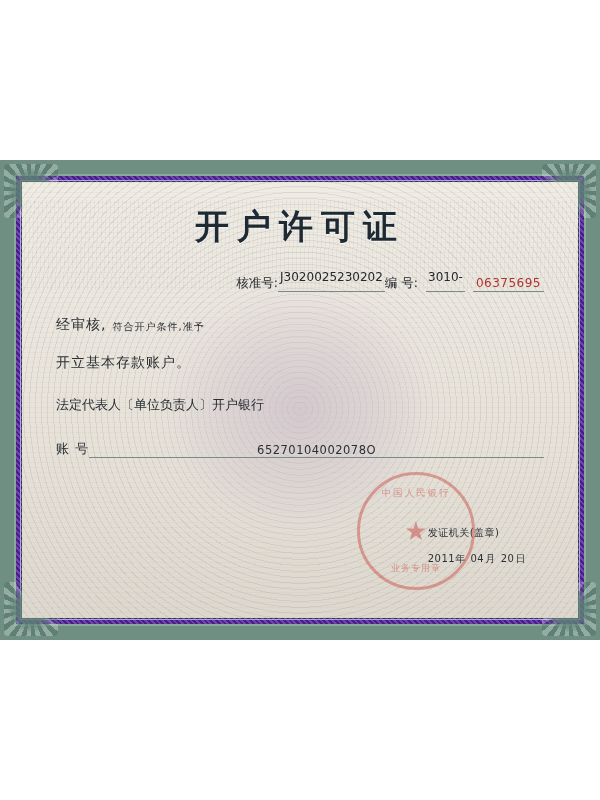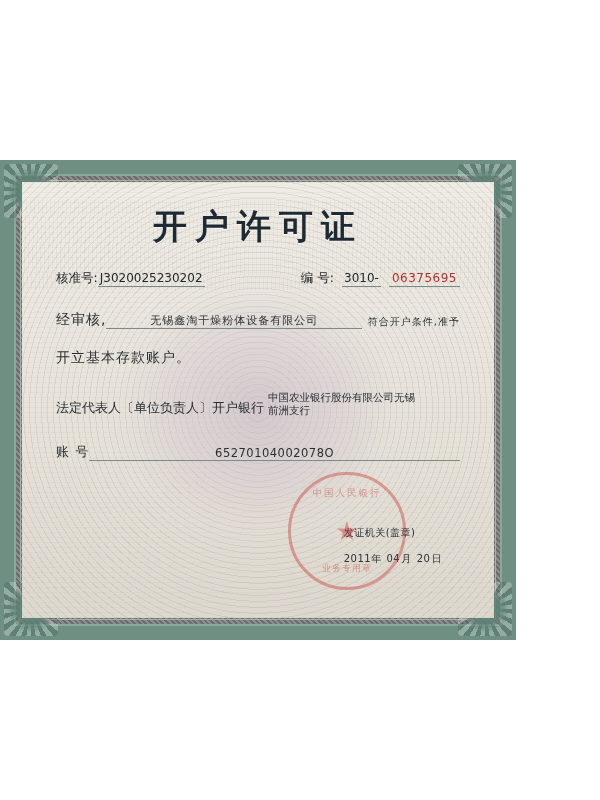--- a/index.html
+++ b/index.html
@@ -19,23 +19,23 @@
     width: 600px;
     height: 800px;
     background: #ffffff;
   }
 
   
   .certificate {
     position: absolute;
     left: 0;
     top: 160px;
-    width: 516px;
+    width: 600px;
     height: 480px;
-    background: #737373;
+    background: #4c1d95;
     overflow: hidden;
     text-decoration: underline;
   }
 
   
   .border-frame {
     position: absolute;
     left: 0;
     top: 0;
     right: 0;
@@ -151,39 +151,39 @@
   }
 
   .value {
     font-size: 11px;
     color: #2b3136;
     padding: 0 4px;
   }
 
   .approval-row {
     display: flex;
-    justify-content: space-between;
+    justify-content: flex-end;
     align-items: flex-end;
     margin-top: 20px;
     font-size: 12px;
   }
   .approval-left { display: flex; align-items: flex-end; }
   .approval-right { display: flex; align-items: flex-end; gap: 8px; }
   .num-red {
     color: #b2322e;
     font-size: 12px;
     letter-spacing: 0.5px;
     border-bottom: 1px solid #7b8a84;
     padding: 0 3px 1px 3px;
   }
   .num-black {
     color: #23282c;
     font-size: 12px;
     border-bottom: 1px solid #7b8a84;
-    padding: 0 2px 1px 2px;
+    padding: 0 2px 7px 2px;
   }
 
   .underline {
     border-bottom: 1px solid #7b8a84;
     flex: 1;
     min-height: 15px;
     display: flex;
     align-items: flex-end;
     justify-content: center;
   }
@@ -247,21 +247,21 @@
   .issue-line2 { margin-top: 12px; letter-spacing: 0.5px; }
   .issue-line2 .blank {
     display: inline-block;
     min-width: 16px;
     text-align: center;
   }
 
   
   .seal {
     position: absolute;
-    right: 88px;
+    right: 103px;
     bottom: 28px;
     width: 112px;
     height: 112px;
     border-radius: 50%;
     border: 3px solid rgba(196,54,48,0.55);
     color: rgba(196,54,48,0.6);
     opacity: 0.75;
     pointer-events: none;
   }
   .seal .star {
@@ -321,32 +321,28 @@
           </div>
           <div class="approval-right">
             <span class="label">编 号:</span>
             <span class="num-black">3010-</span>
             <span class="num-red">06375695</span>
           </div>
         </div>
 
         <div class="main-line">
           <span class="lead">经审核,</span>
-          <span class="underline">
-            <span class="value">无锡鑫淘干燥粉体设备有限公司</span>
-          </span>
           <span class="tail">符合开户条件,准予</span>
         </div>
 
         <div class="second-line">开立基本存款账户。</div>
 
         <div class="legal-row">
           <span class="lbl">法定代表人〔单位负责人〕</span>
           <span class="lbl">开户银行</span>
-          <span class="bank-name">中国农业银行股份有限公司无锡前洲支行</span>
         </div>
 
         <div class="account-row">
           <span class="lbl">账 号</span>
           <span class="underline">
             <span class="num">65270104002078O</span>
           </span>
         </div>
 
       </div>

